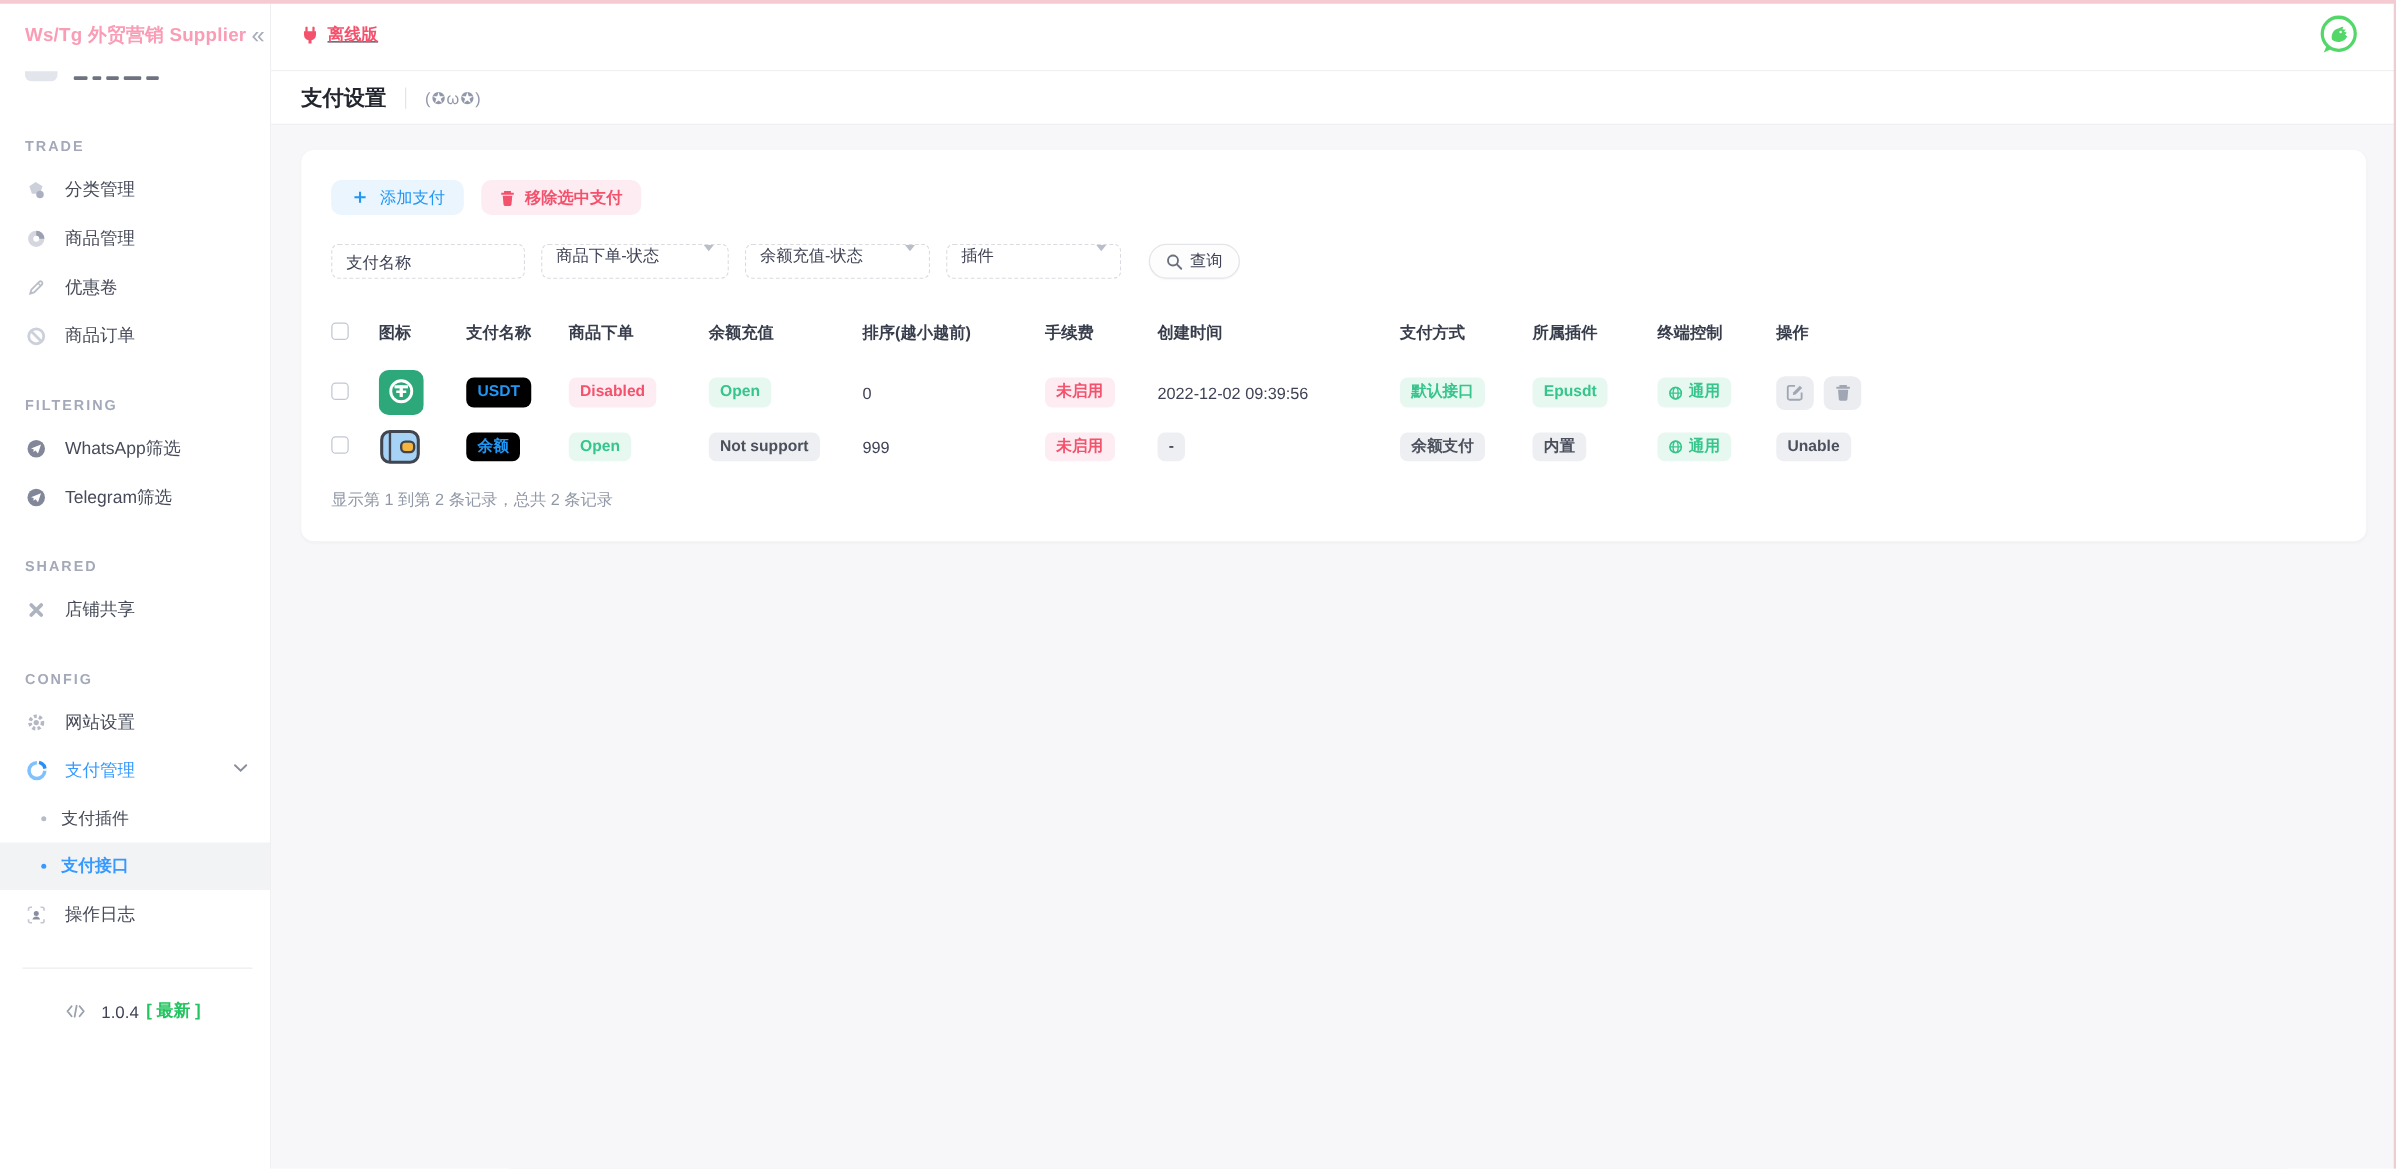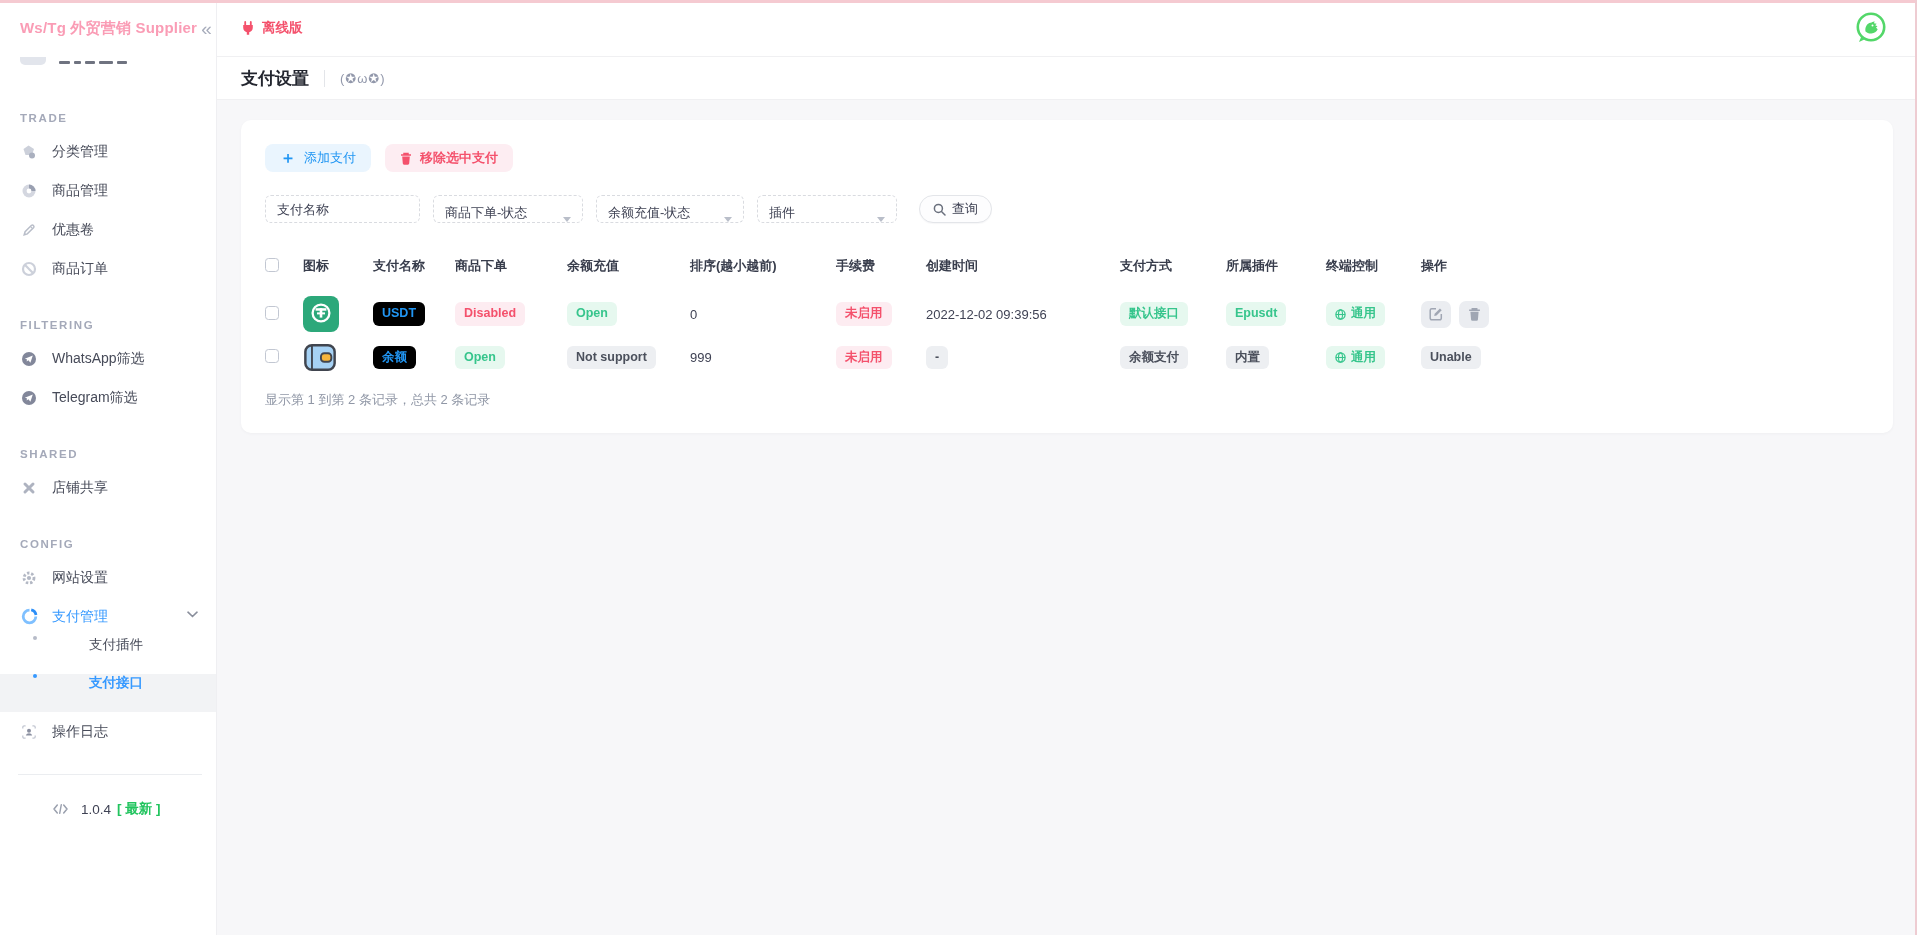--- a/index.html
+++ b/index.html
@@ -18,36 +18,36 @@
   .side-clip{height:13px;margin-left:20px;position:relative;overflow:hidden;}
   .clip-icon{position:absolute;top:-13px;left:0;width:26px;height:21px;background:#e2e5ec;border-radius:5px;}
   .clip-dash{position:absolute;top:4px;height:3px;background:#6f7380;border-radius:1px;}
   .sec-label{margin:31px 20px 6px;font-size:11.5px;font-weight:700;color:#a4a9b9;letter-spacing:1.6px;height:14px;}
   .sec-label.first{margin-top:42px;}
   .sitem{height:39px;display:flex;align-items:center;padding-left:20px;cursor:pointer;position:relative;}
   .sitem .sicon{width:18px;display:inline-flex;justify-content:center;margin-right:14px;flex-shrink:0;}
   .sitem .slabel{font-size:14px;color:#474b59;}
   .sitem.active-parent .slabel{color:#3699ff;font-weight:500;}
   .sitem .chev{position:absolute;right:18px;top:14px;}
-  .subitem{height:38px;display:flex;padding-left:33px;cursor:pointer;gap:40px;}
+  .subitem{height:38px;display:flex;align-items:center;padding-left:33px;cursor:pointer;}
   .subitem .bullet{width:4px;height:4px;border-radius:50%;background:#b6bbc8;margin-right:12px;}
   .subitem .slabel{font-size:13.5px;color:#474b59;}
   .subitem.selected{background:#f2f3f5;}
   .subitem.selected .slabel{color:#3699ff;font-weight:600;}
   .subitem.selected .bullet{background:#3699ff;}
   .side-divider{border-top:1px solid #ebedf0;margin:23px 14px 0 18px;}
   .side-version{margin-top:25px;display:flex;align-items:center;padding-left:20px;font-size:13.5px;margin-left:32px;}
   .side-version .vicon{margin-right:12px;display:inline-flex;}
   .vnum{color:#3f4254;}
   .vtag{color:#21c45e;font-weight:700;margin-left:6px;}
 
   
   .main{flex:1;display:flex;flex-direction:column;min-width:0;background:#f7f7f9;}
   .topbar{height:57px;background:#fff;border-bottom:1px solid #f0f0f2;display:flex;align-items:center;
-          justify-content:space-between;padding:0 26px 0 24px;box-sizing:border-box;}
+          justify-content:space-between;padding:0 26px 0 24px;box-sizing:border-box;text-decoration:underline;}
   .offline{display:flex;align-items:center;gap:7px;color:#f4516c;font-size:13.5px;font-weight:600;cursor:pointer;}
   .avatar{width:40px;height:40px;border-radius:50%;display:flex;align-items:center;justify-content:center;cursor:pointer;}
   .pagehead{height:43px;background:#fff;border-bottom:1px solid #f0f0f2;display:flex;align-items:center;
             padding:0 24px;box-sizing:border-box;}
   .page-title{font-size:17px;font-weight:700;color:#23262f;}
   .title-sep{width:1px;height:17px;background:#e3e5e9;margin:0 15px;}
   .page-emote{font-size:13px;color:#9298ab;letter-spacing:1px;}
 
   .content{flex:1;padding:20px 24px;box-sizing:border-box;}
   .card{background:#fff;border-radius:10px;box-shadow:0 1px 3px rgba(40,50,70,.04);padding:24px;min-height:242px;box-sizing:border-box;}
@@ -57,21 +57,21 @@
        padding:0 15px;height:28px;cursor:pointer;font-family:inherit;}
   .btn-add{background:#eaf5fe;color:#2196f3;}
   .btn-add .plus{font-size:16px;font-weight:700;line-height:1;margin-top:-1px;}
   .btn-remove{background:#fdedf2;color:#f4516c;font-weight:bold;}
 
   .filters{display:flex;align-items:center;gap:13px;margin-top:23px;}
   .f-input{width:155px;height:28px;border:1px dashed #d9dbe0;border-radius:6px;box-sizing:border-box;
            padding:0 11px;font-size:13px;color:#3f4254;font-family:inherit;outline:none;background:#fff;}
   .f-input::placeholder{color:#3f4254;opacity:1;}
   .f-select{height:28px;border:1px dashed #d9dbe0;border-radius:6px;box-sizing:border-box;background:#fff;
-            display:flex;align-items:flex-end;justify-content:space-between;padding:0 11px;font-size:13px;
+            display:flex;align-items:flex-start;justify-content:space-between;padding:0 11px;font-size:13px;
             color:#3f4254;cursor:pointer;}
   .caret{width:0;height:0;border-left:4.5px solid transparent;border-right:4.5px solid transparent;
          border-top:5.5px solid #b9bec9;}
   .btn-search{margin-left:9px;height:28px;border:1px solid #e3e5e9;background:#fdfdfe;border-radius:15px;
               display:inline-flex;align-items:center;gap:6px;padding:0 13px;font-size:13px;color:#3f4254;
               cursor:pointer;font-family:inherit;box-shadow:0 1px 1px rgba(40,50,70,.04);}
 
   table.grid{border-collapse:collapse;width:100%;margin-top:22px;table-layout:fixed;}
   table.grid th{text-align:left;font-size:13px;font-weight:700;color:#383d4c;padding:12px 0 16px;white-space:nowrap;}
   table.grid td{padding:5px 0;vertical-align:middle;font-size:13px;color:#3f4254;white-space:nowrap;}

